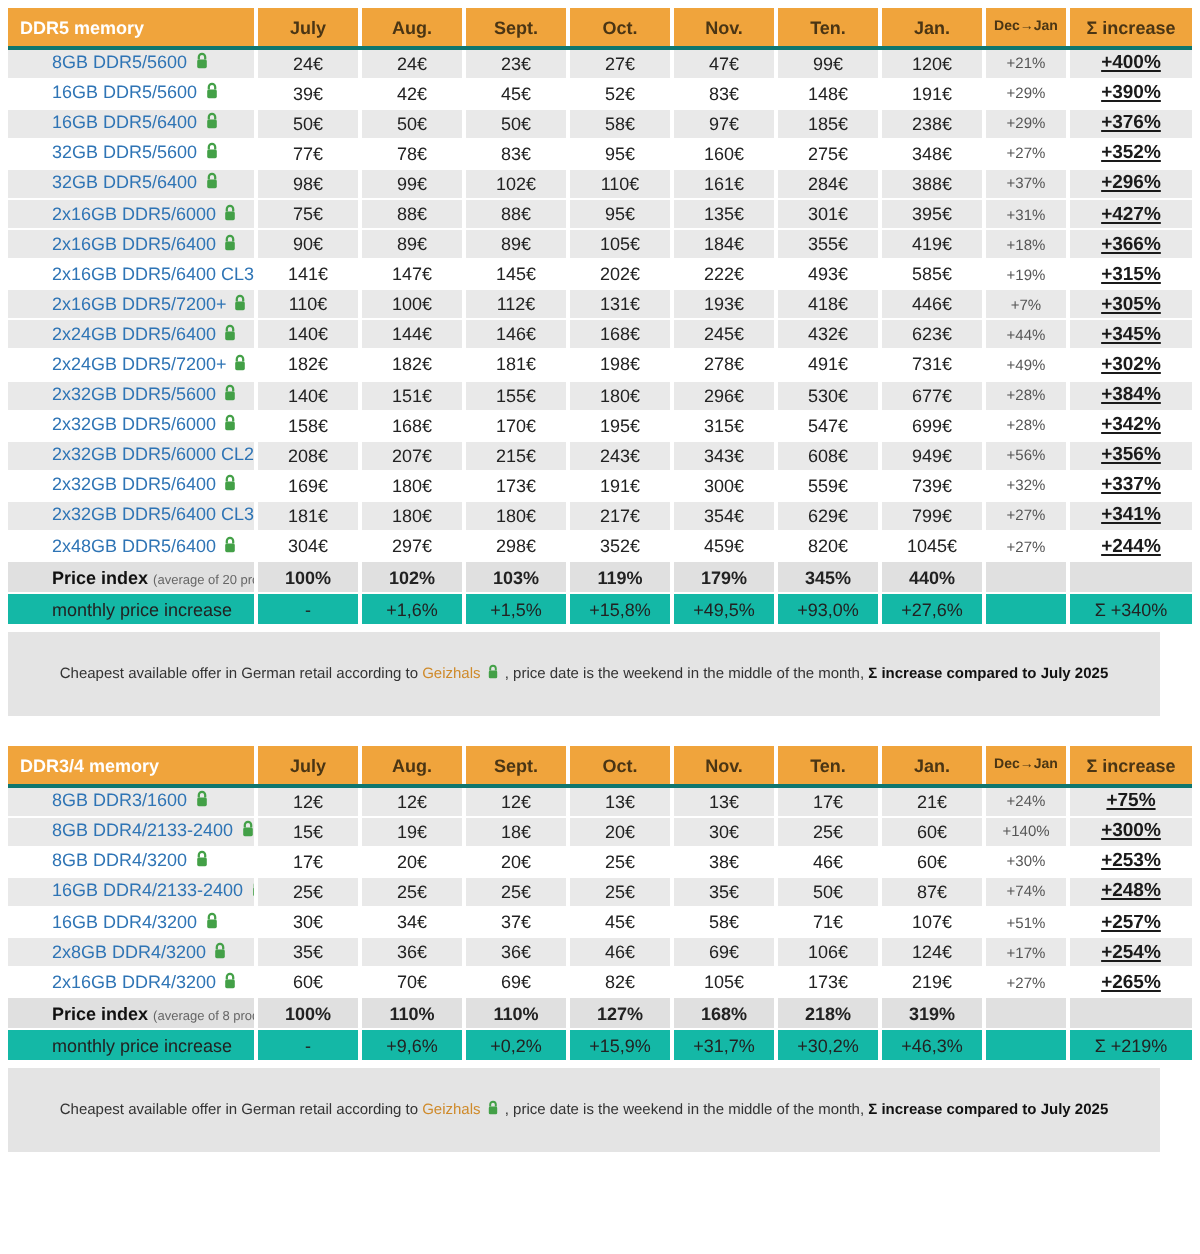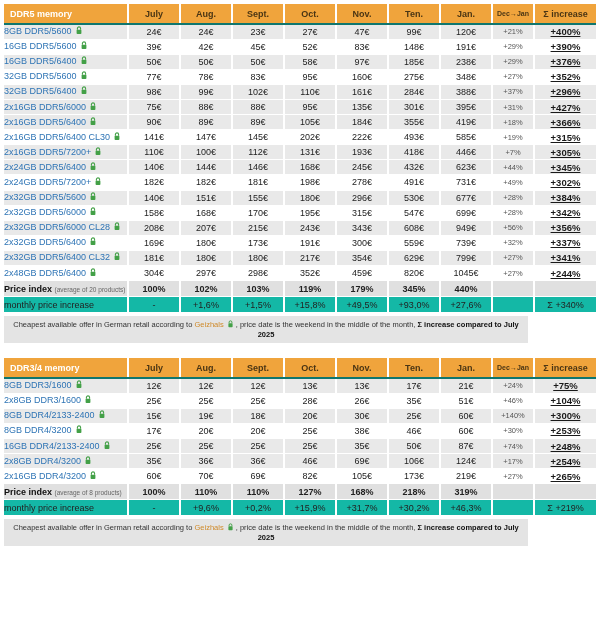--- a/index.html
+++ b/index.html
@@ -34,37 +34,37 @@
     text-align:center;font-weight:bold;
   }
   th:last-child{border-right:none;}
   th.tname{text-align:left;padding-left:6px;color:var(--title-text);font-size:9px;}
   th.dj-h{font-size:7px;}
   td{
     border-right:2px solid #fff;border-bottom:1px solid #fff;
     height:15.1px;font-size:9px;color:#222;text-align:center;
   }
   td:last-child{border-right:none;}
-  td.name{text-align:left;padding-left:0;}
+  td.name{text-align:left;padding-left:22px;}
   tbody tr{background:#fff;}
   tbody tr.stripe{background:var(--stripe-gray);}
   a.plink{color:var(--link-blue);text-decoration:none;cursor:pointer;}
   .lock{display:inline-block;margin-left:3px;vertical-align:-1px;}
   td.dj{font-size:7.5px;color:#555;}
   td.inc{font-size:9.5px;font-weight:bold;color:var(--increase-text);text-decoration:underline;}
   tr.pindex{background:var(--pindex-gray);}
   tr.pindex td{height:16px;}
   .pi-label{font-weight:bold;font-size:9px;color:#111;text-align:right;}
   .pi-sub{font-size:6.5px;color:#666;}
   tr.pindex td.val{font-weight:bold;}
   tr.monthly{background:#14b8a6;}
   tr.monthly td{height:16px;}
   .footnote{
-    width:524px;background:var(--footnote-gray);
-    margin-top:3px;padding:4px 0;text-align:center;
+    width:576px;background:var(--footnote-gray);
+    margin-top:3px;padding:16px 0;text-align:center;
     font-size:7.5px;color:#333;
   }
   .footnote a{color:var(--footnote-link);text-decoration:none;cursor:pointer;}
   .footnote b{color:#111;}
   .tbl2{margin-top:15px;}
 </style>
 </head>
 <body>
 
 <table class="grid">
@@ -461,37 +461,20 @@
     <td class="val">12€</td>
     <td class="val">12€</td>
     <td class="val">12€</td>
     <td class="val">13€</td>
     <td class="val">13€</td>
     <td class="val">17€</td>
     <td class="val">21€</td>
     <td class="dj">+24%</td>
     <td class="inc">+75%</td>
   </tr>
-      <tr>
-    <td class="name">
-      <a class="plink">2x8GB DDR3/1600</a><span class="lock"><svg width="8" height="9" viewBox="0 0 10 11">
-              <path d="M3 4.5V3a2 2 0 1 1 4 0v1.5" fill="none" stroke="#43a047" stroke-width="1.4"></path>
-              <rect x="2" y="4.5" width="6" height="5.5" rx="1" fill="#43a047"></rect>
-            </svg></span>
-    </td>
-    <td class="val">25€</td>
-    <td class="val">25€</td>
-    <td class="val">25€</td>
-    <td class="val">28€</td>
-    <td class="val">26€</td>
-    <td class="val">35€</td>
-    <td class="val">51€</td>
-    <td class="dj">+46%</td>
-    <td class="inc">+104%</td>
-  </tr>
       <tr class="stripe">
     <td class="name">
       <a class="plink">8GB DDR4/2133-2400</a><span class="lock"><svg width="8" height="9" viewBox="0 0 10 11">
               <path d="M3 4.5V3a2 2 0 1 1 4 0v1.5" fill="none" stroke="#43a047" stroke-width="1.4"></path>
               <rect x="2" y="4.5" width="6" height="5.5" rx="1" fill="#43a047"></rect>
             </svg></span>
     </td>
     <td class="val">15€</td>
     <td class="val">19€</td>
     <td class="val">18€</td>
@@ -528,20 +511,37 @@
     </td>
     <td class="val">25€</td>
     <td class="val">25€</td>
     <td class="val">25€</td>
     <td class="val">25€</td>
     <td class="val">35€</td>
     <td class="val">50€</td>
     <td class="val">87€</td>
     <td class="dj">+74%</td>
     <td class="inc">+248%</td>
+  </tr>
+      <tr>
+    <td class="name">
+      <a class="plink">16GB DDR4/3200</a><span class="lock"><svg width="8" height="9" viewBox="0 0 10 11">
+              <path d="M3 4.5V3a2 2 0 1 1 4 0v1.5" fill="none" stroke="#43a047" stroke-width="1.4"></path>
+              <rect x="2" y="4.5" width="6" height="5.5" rx="1" fill="#43a047"></rect>
+            </svg></span>
+    </td>
+    <td class="val">30€</td>
+    <td class="val">34€</td>
+    <td class="val">37€</td>
+    <td class="val">45€</td>
+    <td class="val">58€</td>
+    <td class="val">71€</td>
+    <td class="val">107€</td>
+    <td class="dj">+51%</td>
+    <td class="inc">+257%</td>
   </tr>
       <tr class="stripe">
     <td class="name">
       <a class="plink">2x8GB DDR4/3200</a><span class="lock"><svg width="8" height="9" viewBox="0 0 10 11">
               <path d="M3 4.5V3a2 2 0 1 1 4 0v1.5" fill="none" stroke="#43a047" stroke-width="1.4"></path>
               <rect x="2" y="4.5" width="6" height="5.5" rx="1" fill="#43a047"></rect>
             </svg></span>
     </td>
     <td class="val">35€</td>
     <td class="val">36€</td>

